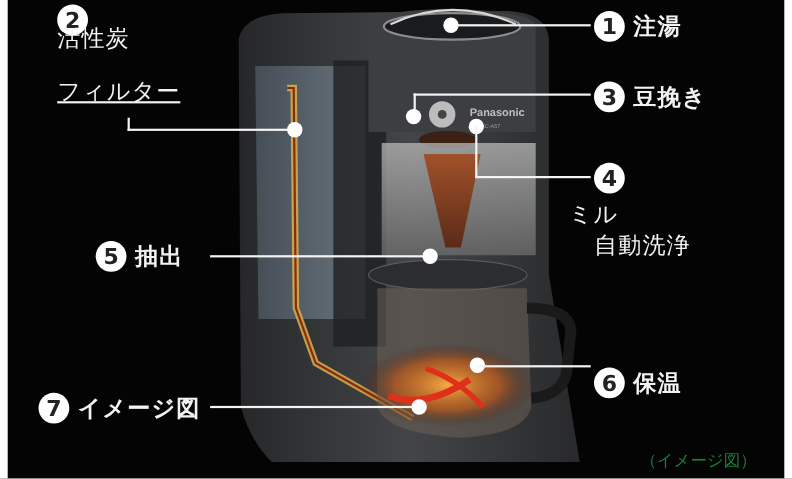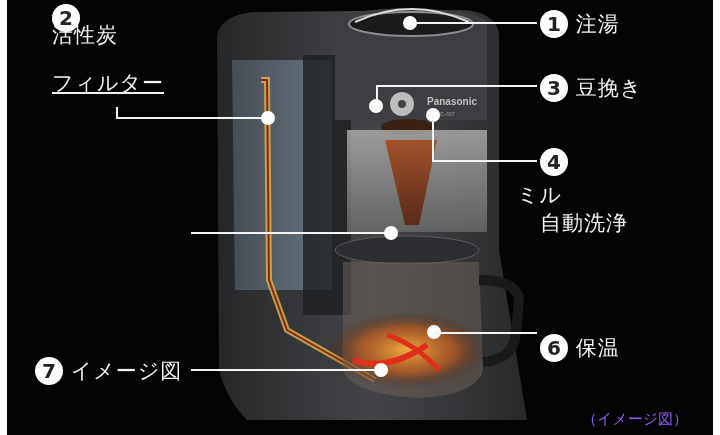--- a/index.html
+++ b/index.html
@@ -1,23 +1,23 @@
 <!DOCTYPE html>
 <html><head>
 <meta charset="utf-8">
 <style>
   html,body{margin:0;padding:0;background:#fff;}
   body{width:720px;height:435px;position:relative;overflow:hidden;font-family:"DejaVu Sans","Liberation Sans",sans-serif;}
   #stage{position:absolute;left:7px;top:0;width:706px;height:435px;background:#050404;overflow:hidden;}
   .lbl{position:absolute;color:#f2f2f2;font-size:21px;line-height:26px;white-space:nowrap;letter-spacing:1px;}
   .num{display:inline-block;width:28px;height:28px;border-radius:50%;background:#fff;color:#222;font-weight:bold;font-size:20px;line-height:28px;text-align:center;vertical-align:middle;letter-spacing:0;}
-  .txt{vertical-align:middle;}
+  .txt{vertical-align:middle;font-weight:bold;}
   .line{position:absolute;background:#f4f4f4;}
   .dot{position:absolute;width:14px;height:14px;border-radius:50%;background:#fff;}
-  .caption{position:absolute;color:#8b5cf6;font-size:15px;}
+  .caption{position:absolute;color:#15803d;font-size:15px;}
   svg{position:absolute;left:0;top:0;}
 </style>
 </head>
 <body>
 
 <div id="stage">
 
   <svg width="706" height="435" viewBox="0 0 706 435">
     <defs>
       <linearGradient id="body" x1="0" x2="1">
@@ -117,20 +117,24 @@
     <span class="num">3</span>
     <span class="txt">豆挽き</span>
   </div>
 
   <div class="lbl" style="left:533px;top:148px;">
     <span class="num">4</span>
   </div>
   <div class="lbl" style="left:510px;top:182px;">ミル</div>
   <div class="lbl" style="left:533px;top:210px;">自動洗浄</div>
 
+  <div class="lbl" style="left:80px;top:219px;">
+    <span class="num">5</span>
+    <span class="txt">抽出</span>
+  </div>
 
   <div class="lbl" style="left:533px;top:334px;">
     <span class="num">6</span>
     <span class="txt">保温</span>
   </div>
 
   <div class="lbl" style="left:28px;top:357px;">
     <span class="num">7</span>
     <span class="txt">イメージ図</span>
   </div>

